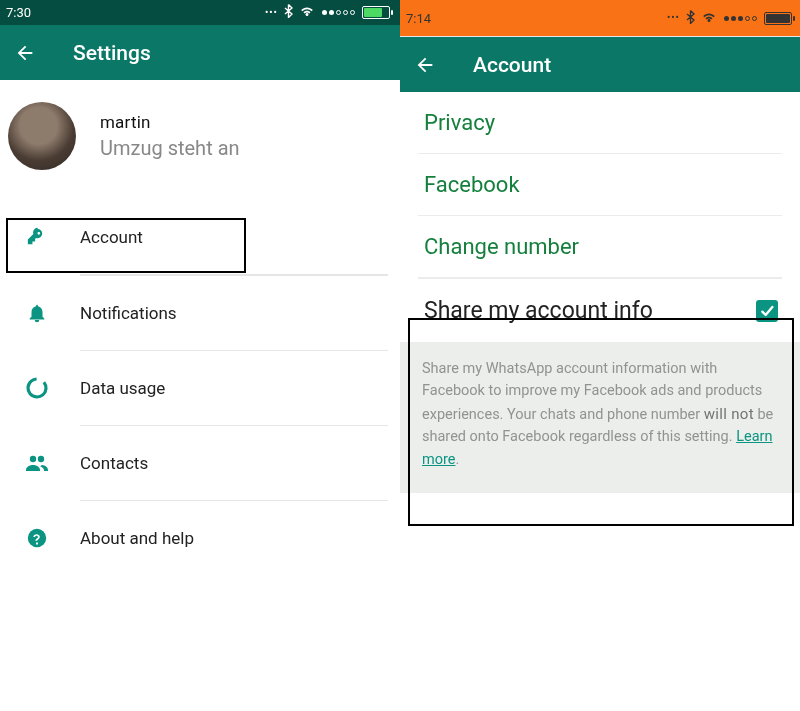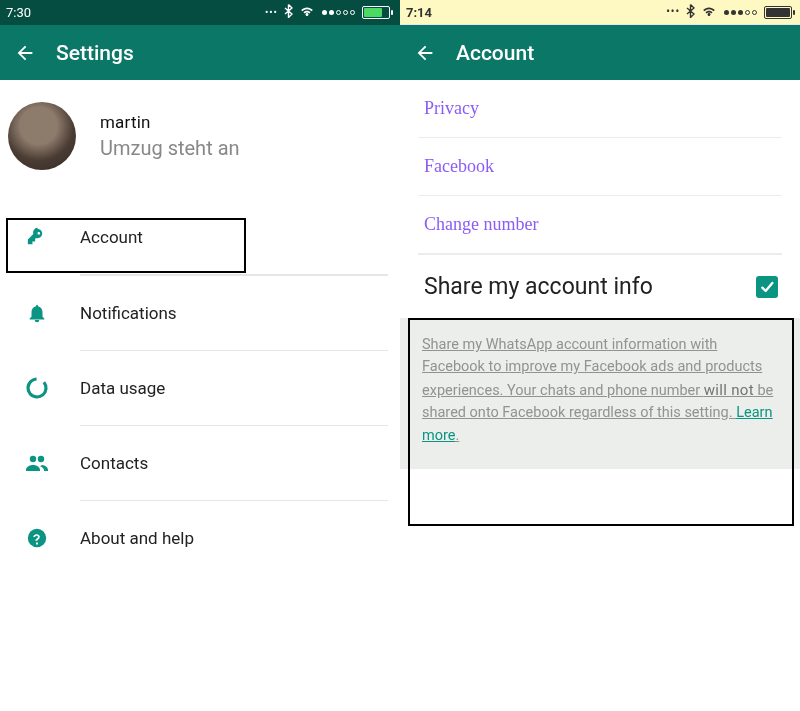--- a/index.html
+++ b/index.html
@@ -27,30 +27,29 @@
     background: #064d41;
     display: flex;
     align-items: center;
     justify-content: space-between;
     padding: 0 10px 0 6px;
     color: #fff;
     font-size: 13px;
     gap: 12px;
   }
   .statusbar-light {
-    height: 25px;
-    background: #fef9c3;
+    height: 37px;
+    background: #f97316;
     display: flex;
     align-items: center;
     justify-content: space-between;
     padding: 0 8px 0 6px;
     font-size: 13px;
     color: #333;
     border-bottom: 1px solid #e8e8e6;
-    font-weight: bold;
   }
   .status-icons { display: flex; align-items: center; gap: 6px; }
   .net-dots { letter-spacing: 1px; font-size: 10px; line-height: 1; }
   .bt, .wifi { font-size: 12px; }
   .carrier-dots { letter-spacing: 1px; display: inline-flex; align-items: center; }
   .carrier-dots .on  { width:5px; height:5px; border-radius:50%; background: currentColor; margin: 0 1px; display:inline-block;}
   .carrier-dots .off { width:5px; height:5px; border-radius:50%; border:1px solid currentColor; margin:0 1px; display:inline-block;}
   .battery {
     position: relative;
     width: 28px;
@@ -76,21 +75,21 @@
     height: 55px;
     background: #0b7766;
     display: flex;
     align-items: center;
     padding: 0 14px;
     color: #fff;
   }
   .app-header .title {
     font-size: 21px;
     font-weight: 500;
-    margin-left: 20px;
+    margin-left: 37px;
   }
   .back-arrow { display: inline-flex; }
 
   
   .profile-block {
     display: flex;
     align-items: center;
     padding: 22px 18px 30px 8px;
   }
   .avatar {
@@ -132,23 +131,22 @@
     position: absolute;
     border: 2px solid #000;
   }
   .highlight-left {
     left: 6px; top: 218px; width: 240px; height: 55px;
   }
 
   
   .simple-row {
     padding: 18px 24px;
-    font-size: 18px;
-    color: #8b5cf6;
-    font-family: Liberation Serif, serif;
+    font-size: 22px;
+    color: #15803d;
   }
   .simple-divider {
     height: 1px;
     background: #ececec;
     margin: 0 18px;
   }
   .share-row {
     display: flex;
     align-items: center;
     justify-content: space-between;
@@ -161,21 +159,20 @@
     display: flex;
     align-items: center;
     justify-content: center;
   }
   .share-desc {
     background: #eceeec;
     padding: 16px 20px 22px 22px;
     font-size: 14.5px;
     color: #8f9491;
     line-height: 1.55;
-    text-decoration: underline;
   }
   .share-desc .emph { color: #707573; font-size: 15px; letter-spacing: .3px; }
   .share-desc a { color: #0b9481; text-decoration: underline; }
   .highlight-right {
     left: 8px; top: 318px; width: 386px; height: 208px;
   }
 </style>
 </head>
 <body>
 

